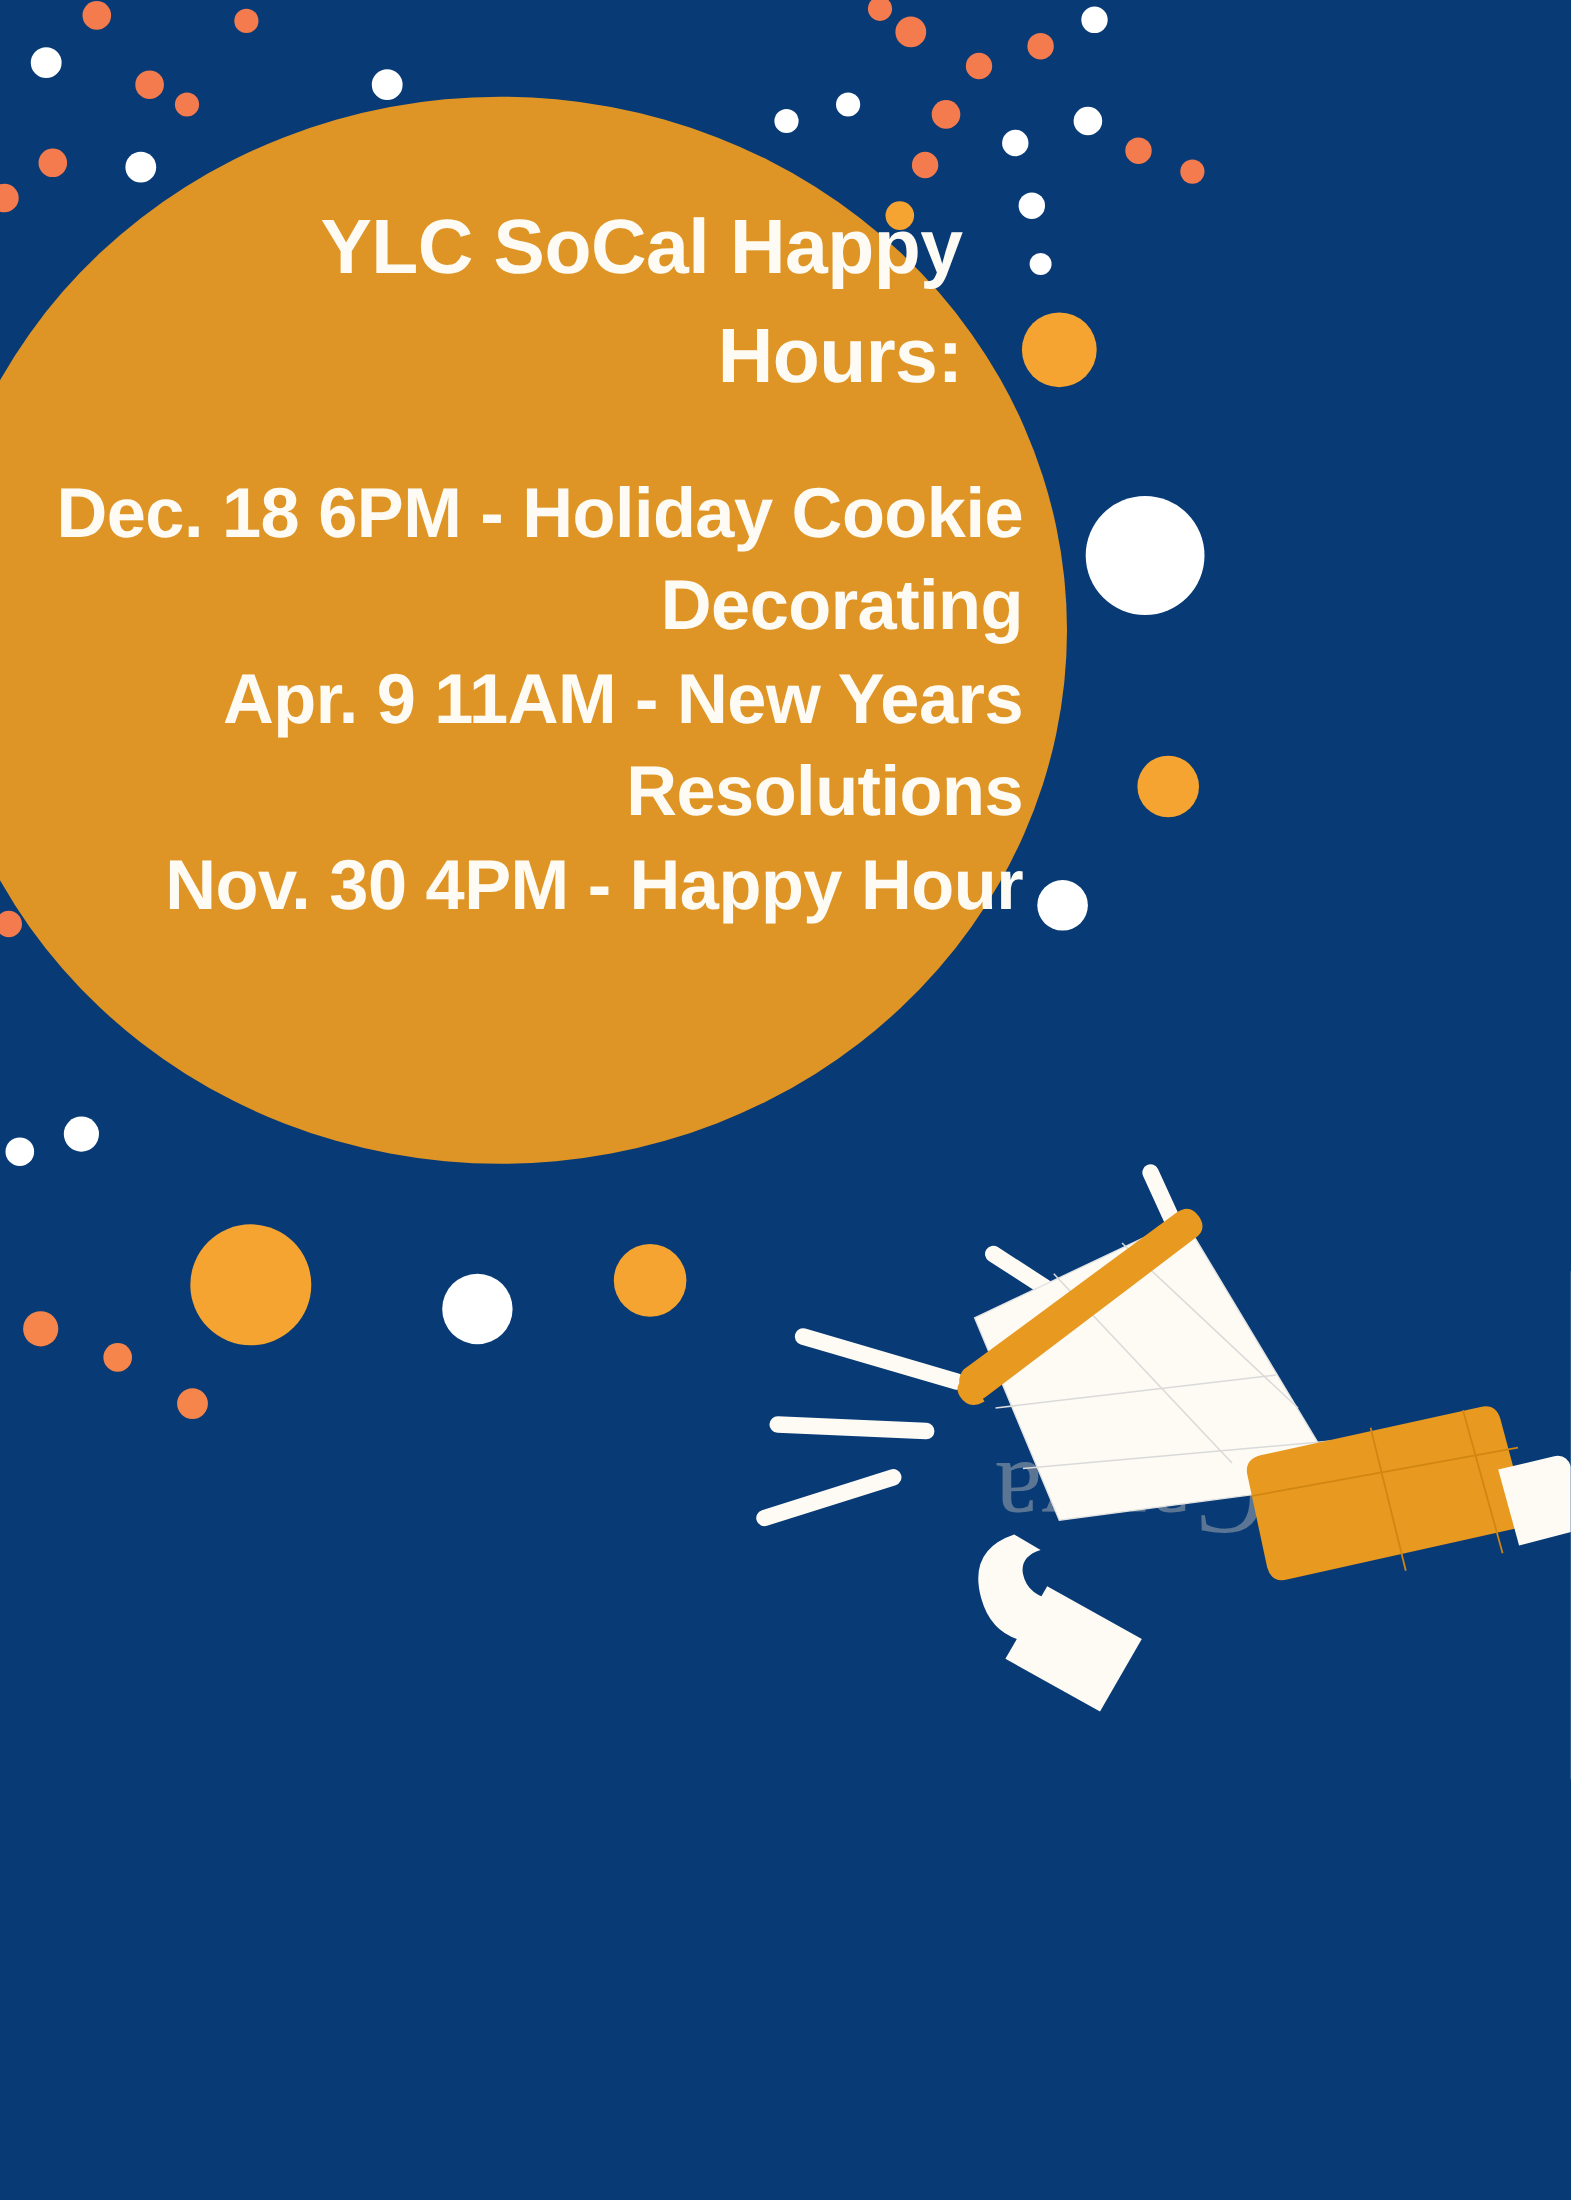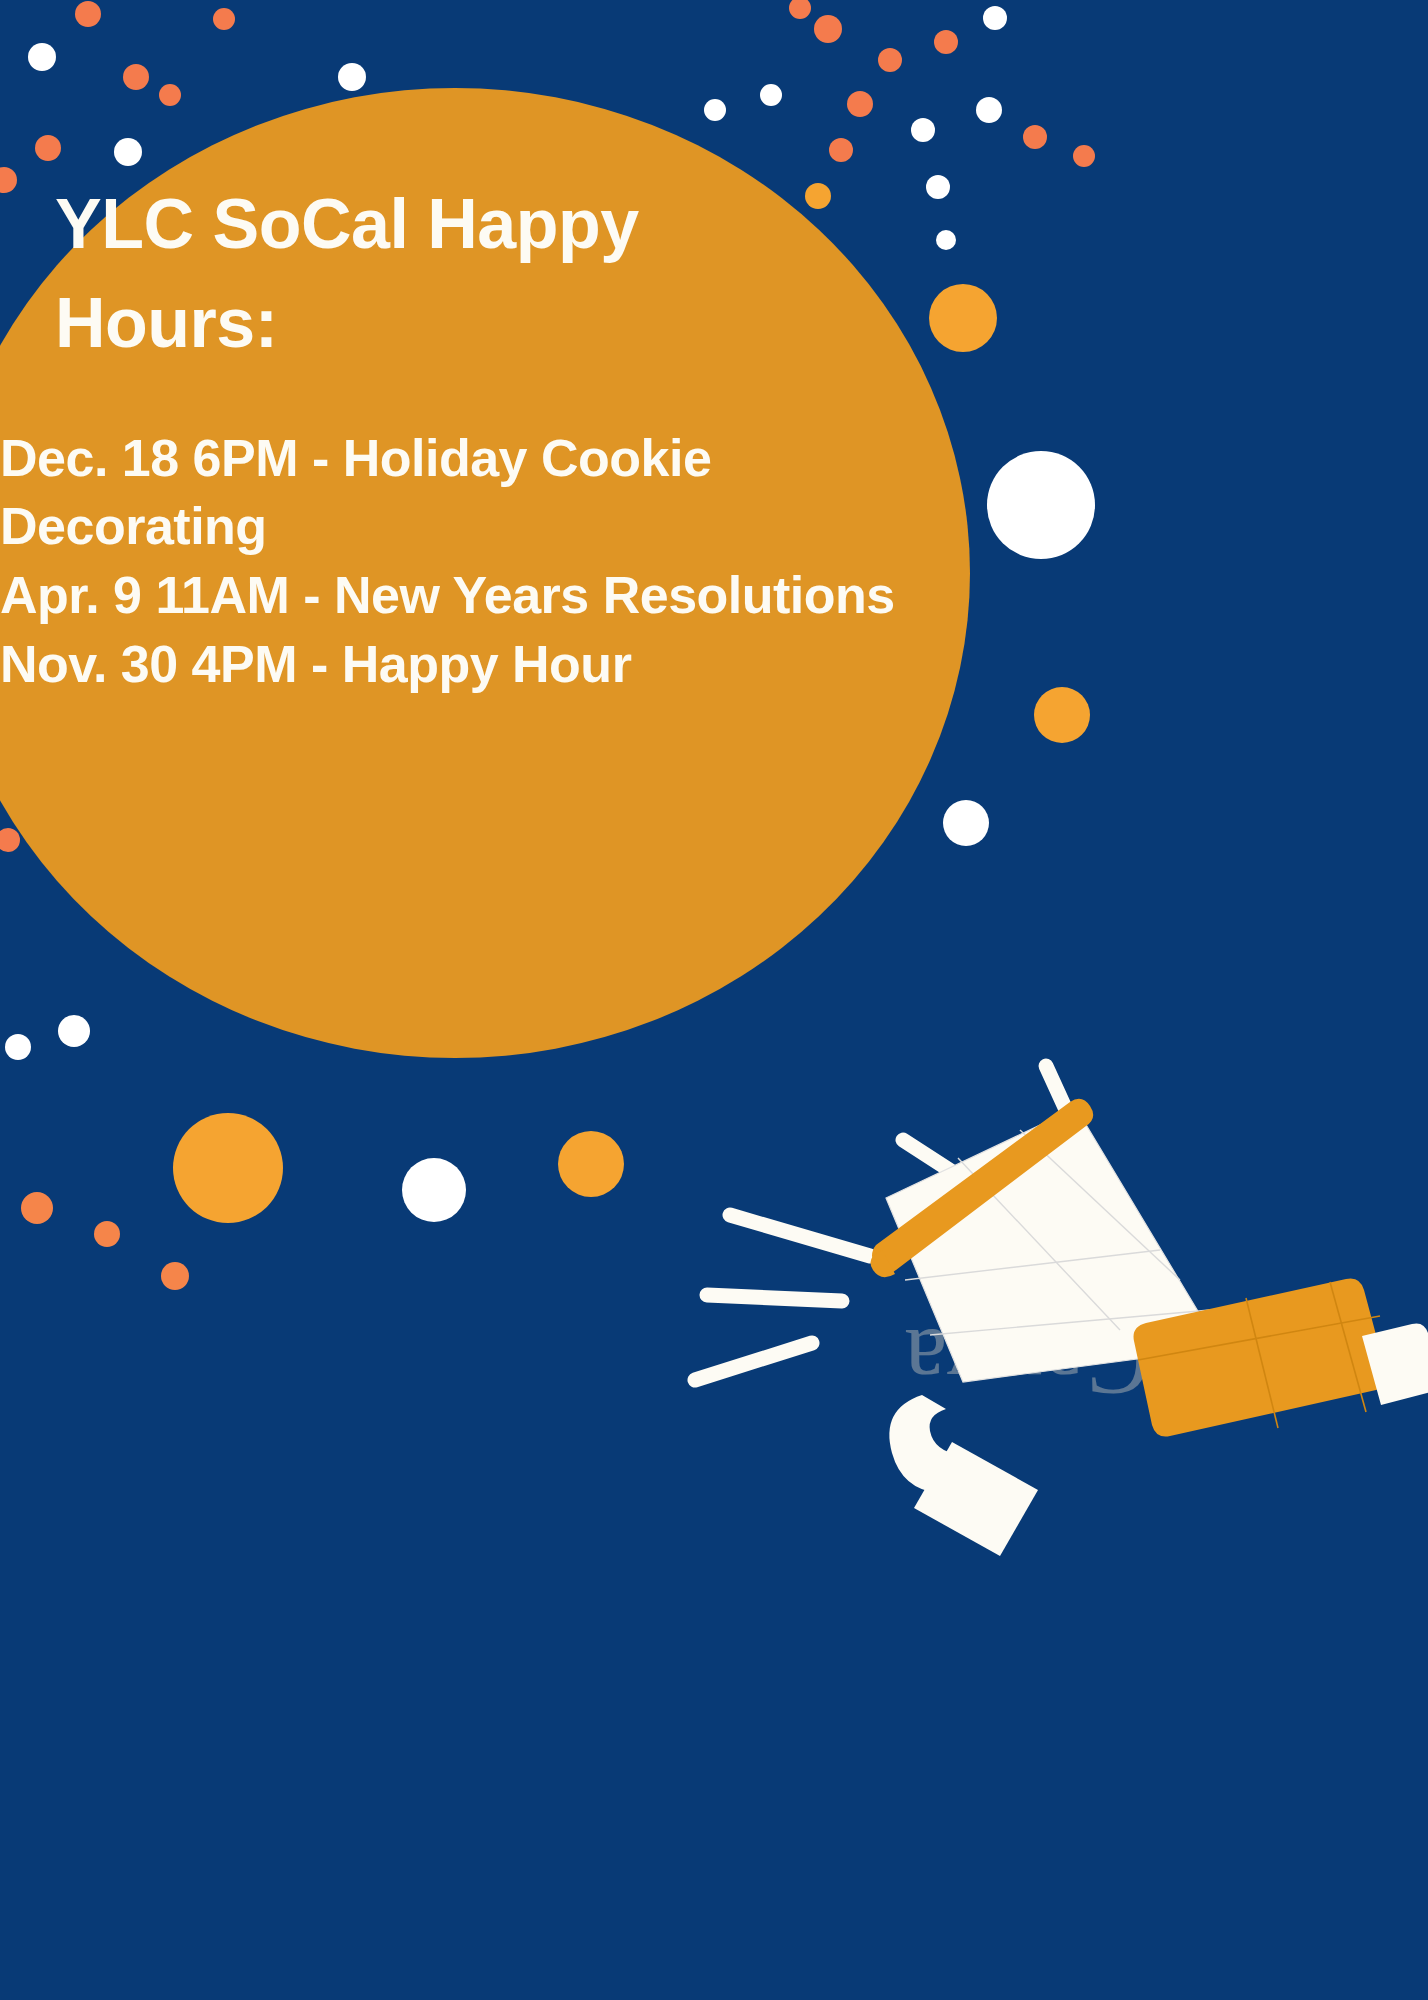--- a/index.html
+++ b/index.html
@@ -35,40 +35,40 @@
     height: 970px;
     border-radius: 50%;
     background: #df9525;
   }
   
   .text-block {
     position: absolute;
     left: 0px;
     top: 175px;
     width: 930px;
-    text-align: left;
+    text-align: right;
     color: #fdfbf4;
     z-index: 6;
   }
   .poster-title {
     margin: 0;
     font-size: 70px;
     line-height: 1.42;
     font-weight: 700;
     letter-spacing: -0.5px;
     padding: 0 55px;
   }
   .schedule {
     margin: 50px 0 0 0;
     padding: 0;
     list-style: none;
   }
   .schedule-line {
     margin: 0;
-    font-size: 52px;
+    font-size: 64px;
     line-height: 1.32;
     font-weight: 700;
     letter-spacing: -0.5px;
   }
   
   .megaphone-wrap {
     position: absolute;
     left: 690px;
     top: 1030px;
     width: 738px;

